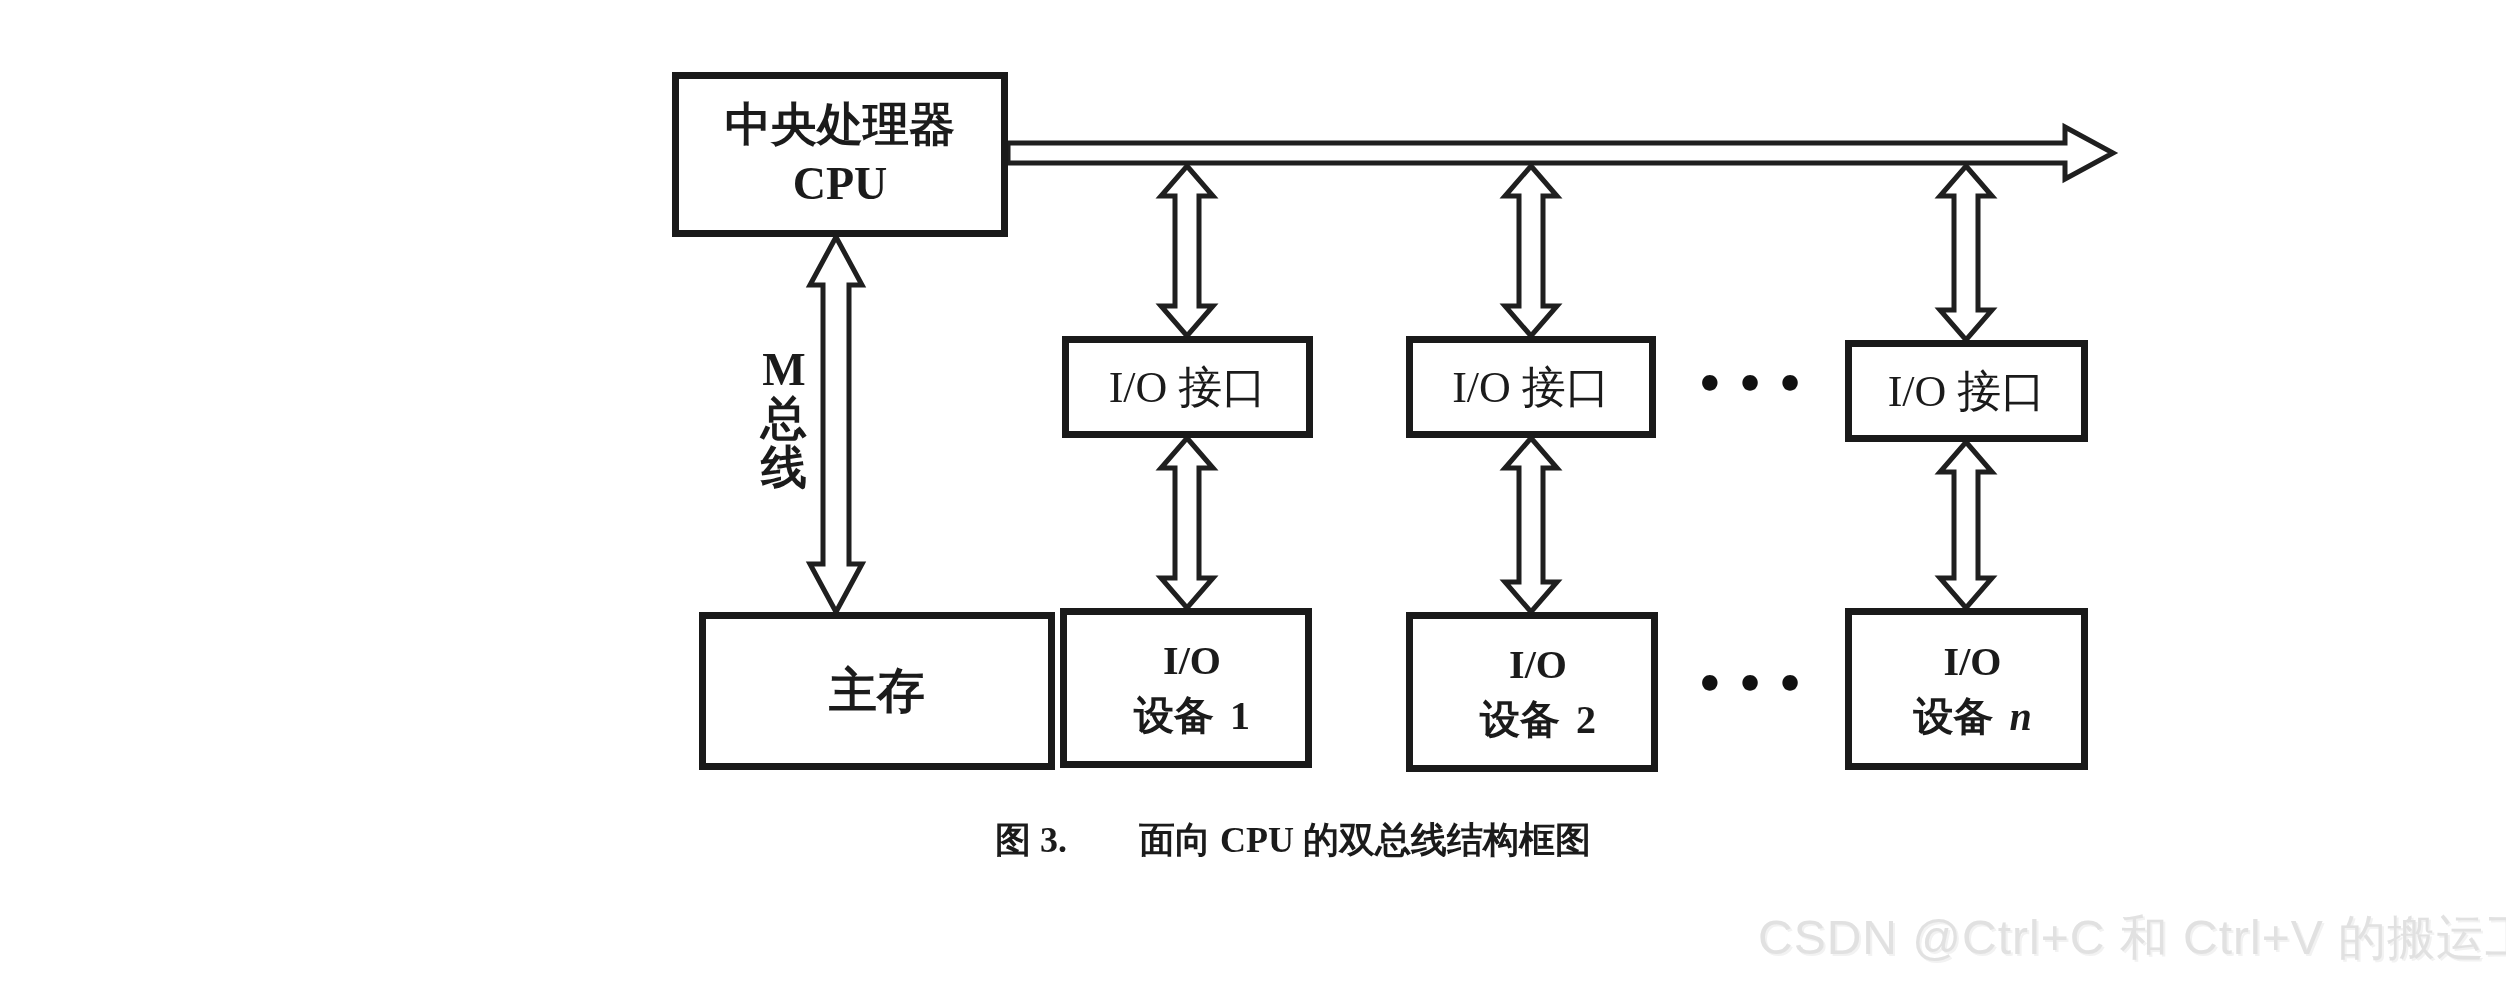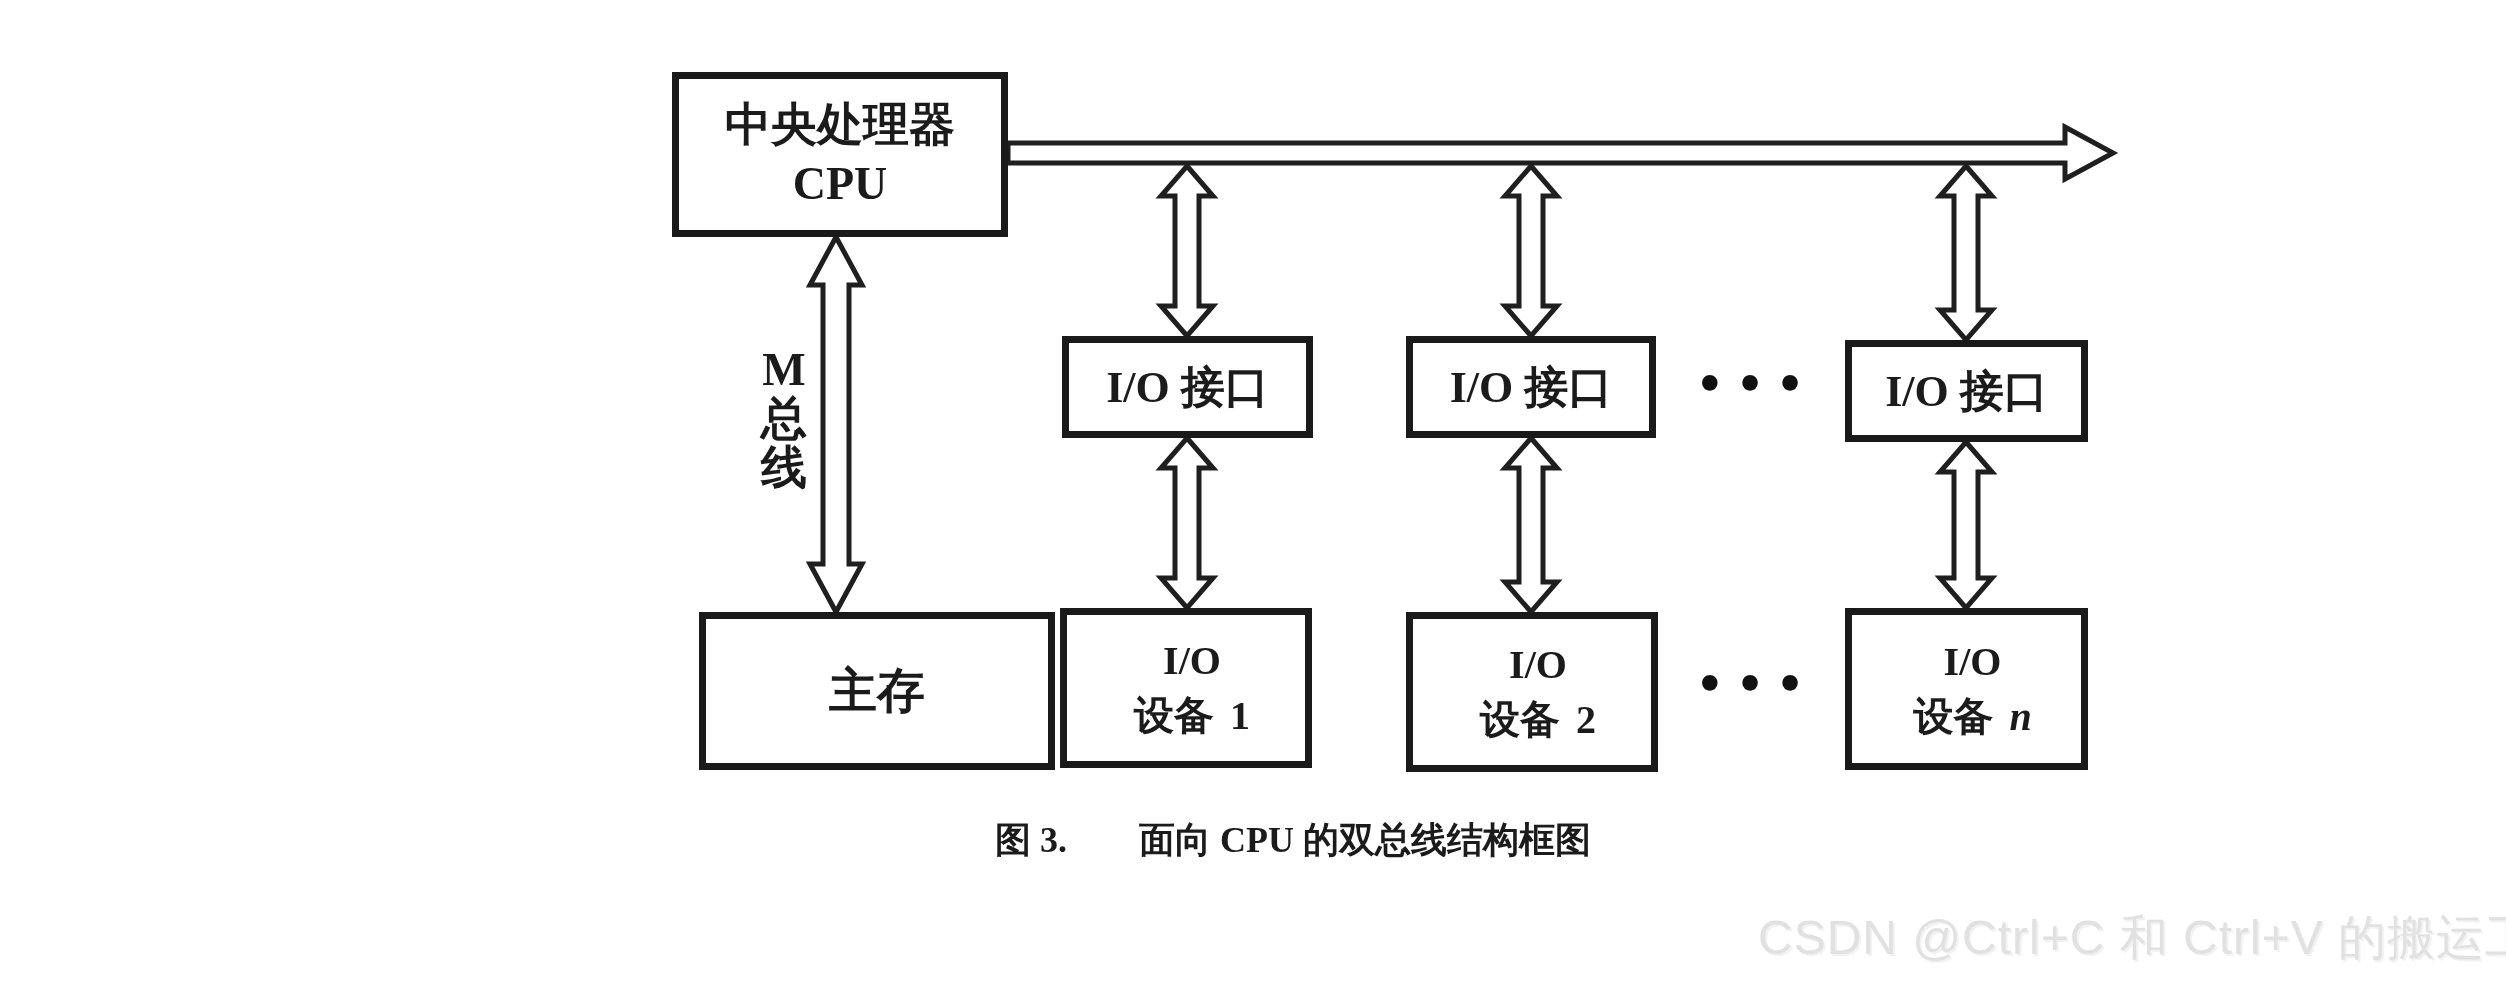--- a/index.html
+++ b/index.html
@@ -19,21 +19,21 @@
     background:#ffffff;
     display:flex;
     flex-direction:column;
     align-items:center;
     justify-content:center;
     text-align:center;
     z-index:2;
   }
   .cpu-box{left:672px;top:72px;width:336px;height:165px;font-size:46px;line-height:1.28;font-weight:600;text-align:center;}
   .mem-box{left:699px;top:612px;width:356px;height:158px;font-size:48px;font-weight:600;}
-  .iface-box{width:251px;height:102px;font-size:44px;font-weight:700;align-items:center;}
+  .iface-box{width:251px;height:102px;font-size:44px;font-weight:400;align-items:center;}
   .iface-1{left:1062px;top:336px;}
   .iface-2{left:1406px;top:336px;width:250px;}
   .iface-3{left:1845px;top:340px;width:243px;}
   .dev-box{width:252px;height:160px;font-size:40px;line-height:1.38;font-weight:600;padding-left:12px;}
   .dev-1{left:1060px;top:608px;}
   .dev-2{left:1406px;top:612px;}
   .dev-3{left:1845px;top:608px;width:243px;height:162px;}
   .dev-line2 .suffix{margin-left:16px;}
   .italic{font-style:italic;}
   .bus-label{

